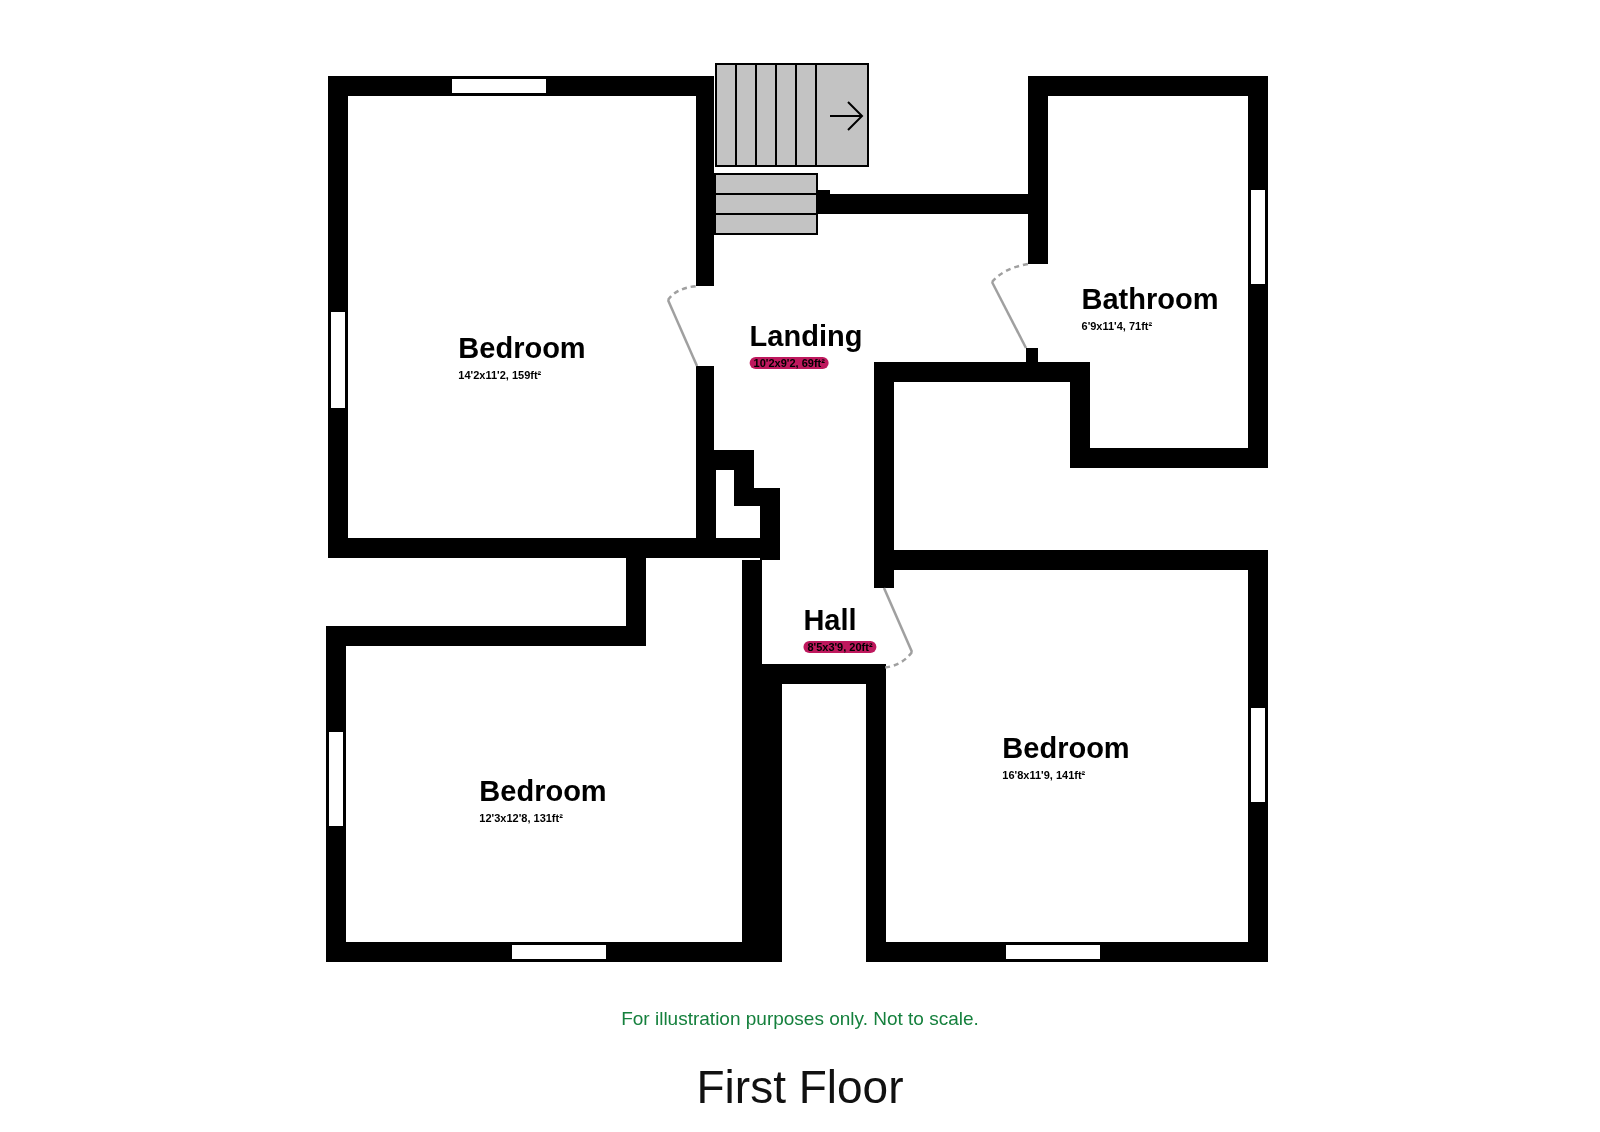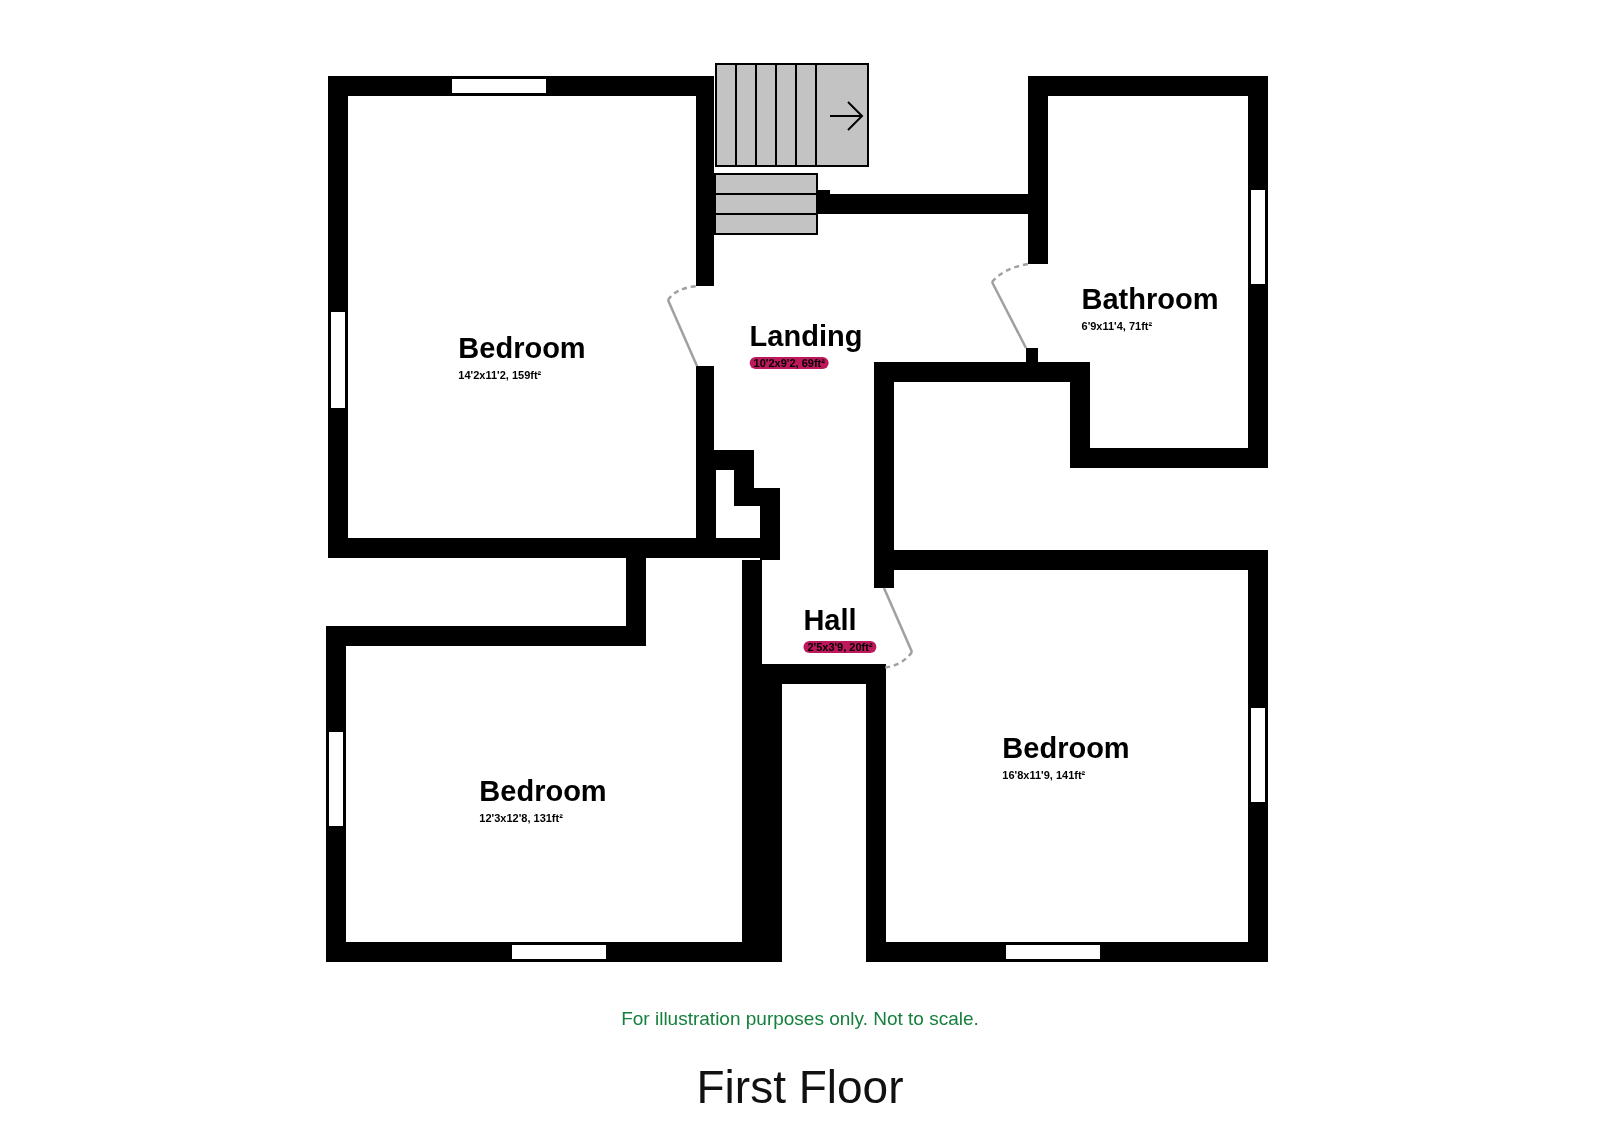--- a/index.html
+++ b/index.html
@@ -122,21 +122,21 @@
   <div class="room-dims"><span class="dims-bg">10'2x9'2, 69ft²</span></div>
 </div>
 
 <div class="label" style="left:1150px; top:283px;">
   <div class="room-name">Bathroom</div>
   <div class="room-dims">6'9x11'4, 71ft²</div>
 </div>
 
 <div class="label" style="left:816px; top:604px;padding-left:48px;">
   <div class="room-name">Hall</div>
-  <div class="room-dims"><span class="dims-bg">2'5x3'9, 20ft²</span></div>
+  <div class="room-dims"><span class="dims-bg">8'5x3'9, 20ft²</span></div>
 </div>
 
 <div class="label" style="left:543px; top:775px;">
   <div class="room-name">Bedroom</div>
   <div class="room-dims">12'3x12'8, 131ft²</div>
 </div>
 
 <div class="label" style="left:1066px; top:732px;">
   <div class="room-name">Bedroom</div>
   <div class="room-dims">16'8x11'9, 141ft²</div>

